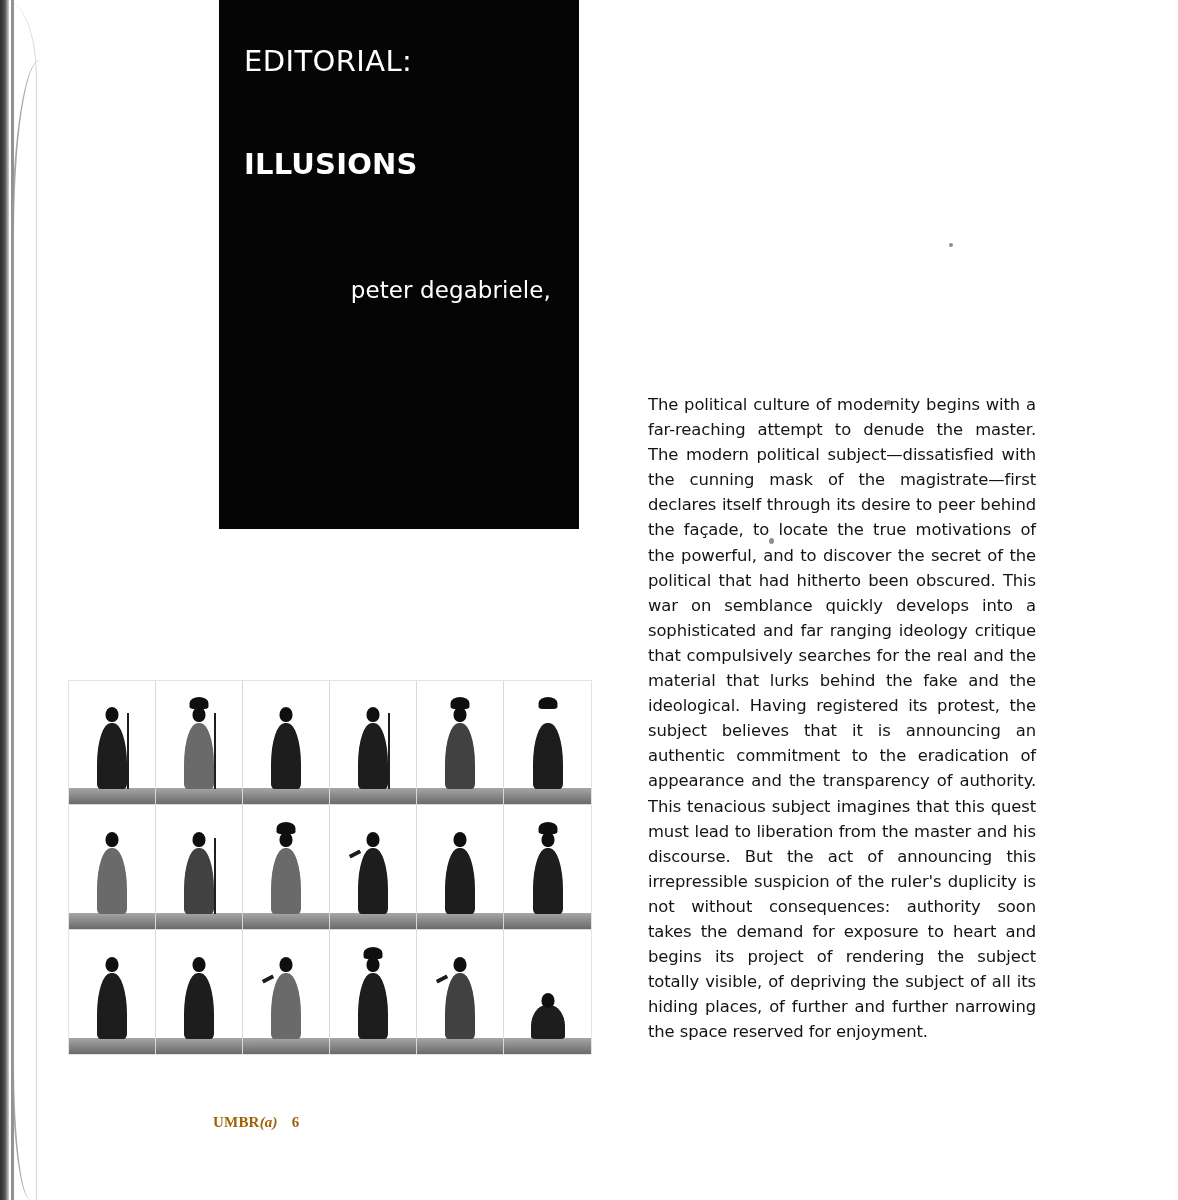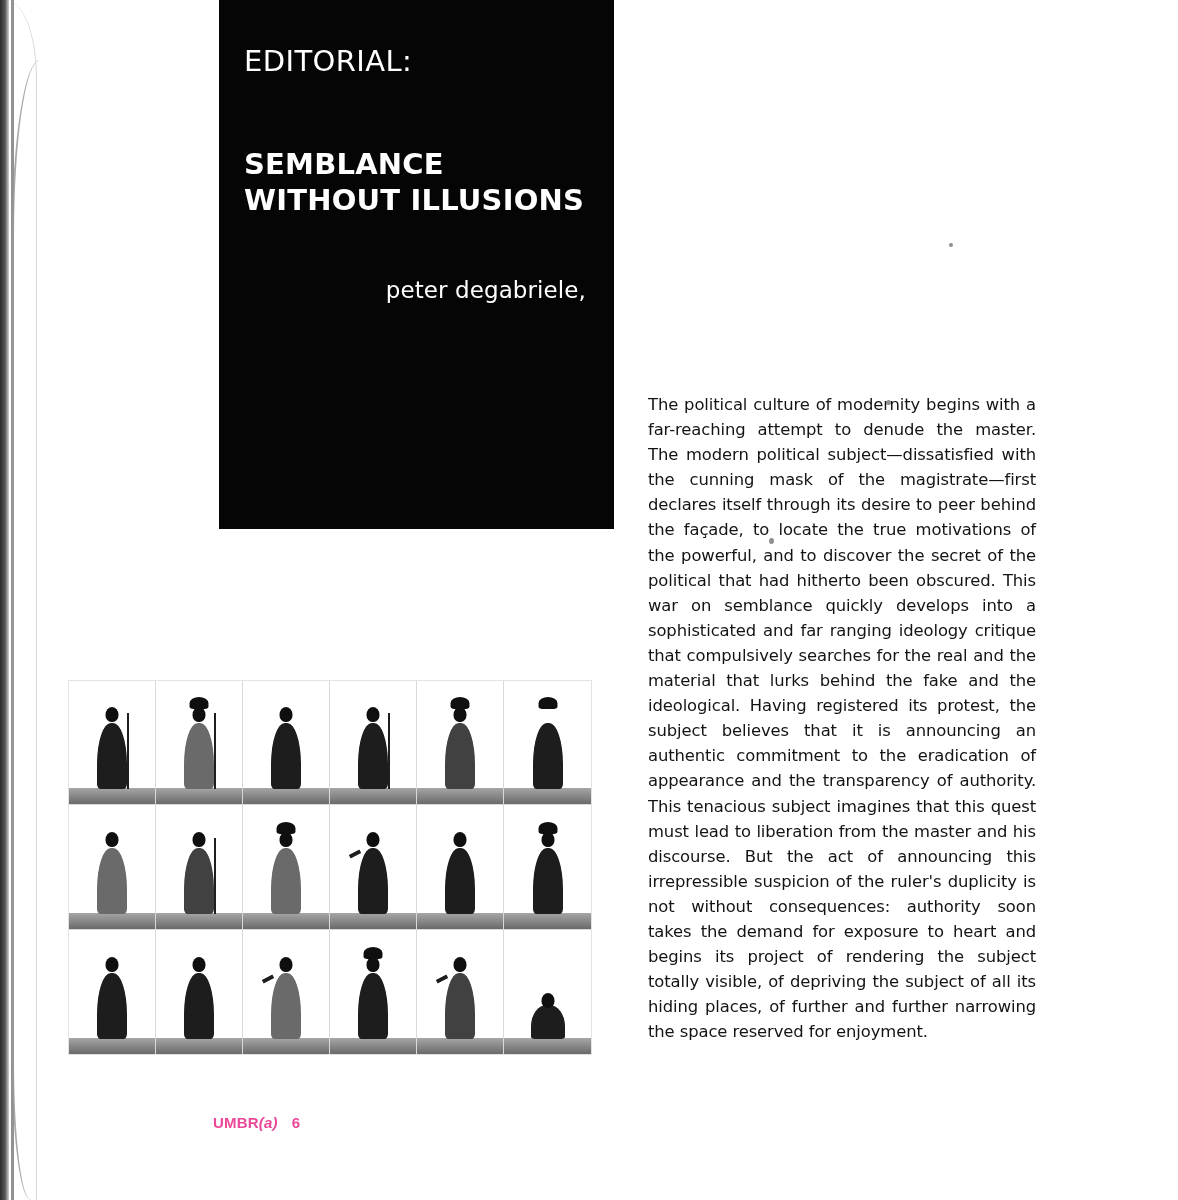--- a/index.html
+++ b/index.html
@@ -62,21 +62,21 @@
     border-right: 1px solid #bdbdbd;
     border-top-right-radius: 200px 500px;
     opacity: 0.6;
   }
 
   
   .title-block {
     position: absolute;
     left: 219px;
     top: 0;
-    width: 395px;
+    width: 360px;
     height: 529px;
     background: #050505;
     color: #ffffff;
     box-sizing: border-box;
     padding: 36px 28px 28px 18px;
   }
   .title-kicker {
     font-size: 29px;
     letter-spacing: 0.4px;
     font-weight: 400;
@@ -207,24 +207,24 @@
     color: #141414;
     letter-spacing: -0.1px;
   }
   .body-col p { margin: 0; }
 
   
   .folio {
     position: absolute;
     left: 213px;
     top: 1114px;
-    font-family: Liberation Sans, sans-serif;
+    font-family: Liberation Serif, serif;
     font-size: 15px;
     font-weight: 700;
-    color: #ec4899;
+    color: #a16207;
     letter-spacing: 0.2px;
   }
   .folio .italic { font-style: italic; font-weight: 700; }
   .folio .num { margin-left: 14px; font-weight: 700; }
 
   .speck {
     position: absolute;
     background: #8e8e8e;
     border-radius: 50%;
   }
@@ -235,22 +235,21 @@
 <div class="page-edge">
   <div class="edge-band-1"></div>
   <div class="edge-band-2"></div>
 </div>
 <div class="edge-curve"></div>
 <div class="edge-curve2"></div>
 
 <div class="title-block">
   <div class="title-kicker">EDITORIAL:</div>
   <div class="title-main">
-    <span>SEMBLANCE</span>
-    <span class="line2">WITHOUT ILLUSIONS</span>
+    <span>ILLUSIONS</span>
   </div>
   <div class="authors">
     <div>peter degabriele,</div>
   </div>
 </div>
 
 <div class="figure">
   <div class="fig-cell">
     <div class="fig-ground"></div>
     <div class="fig-figure">

